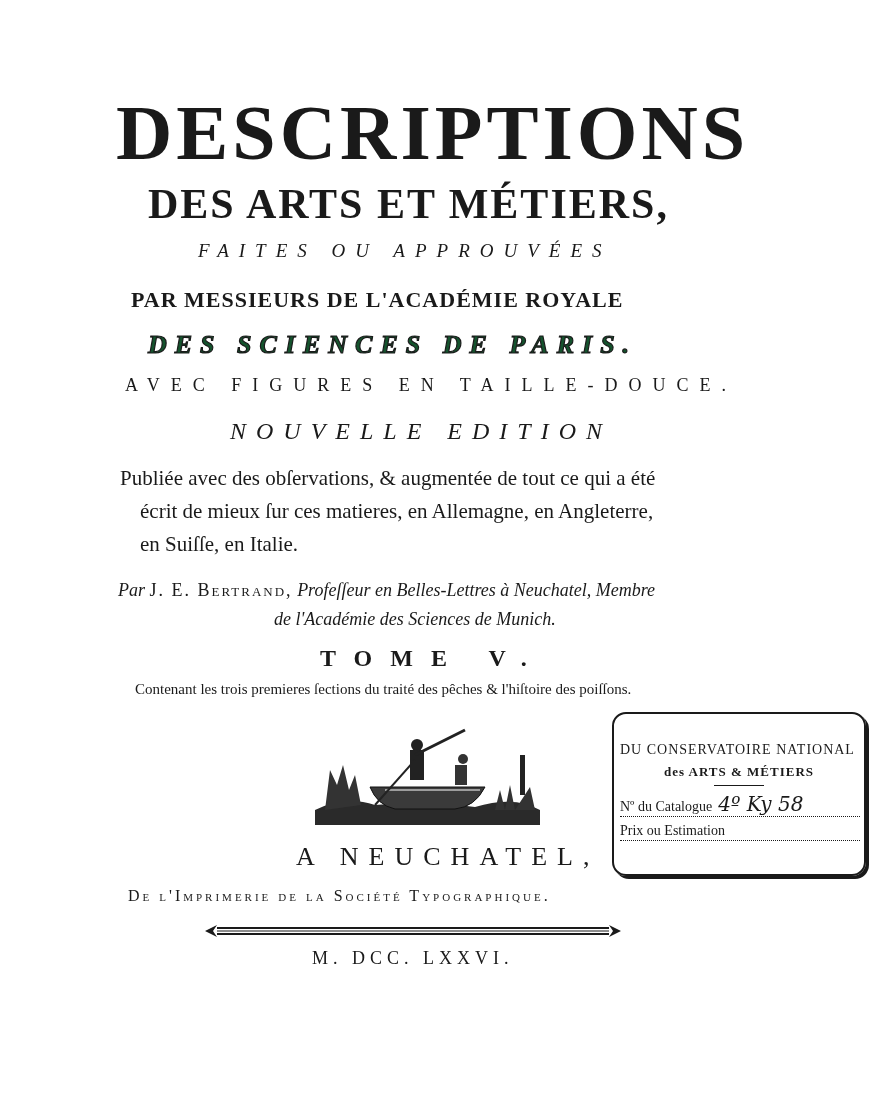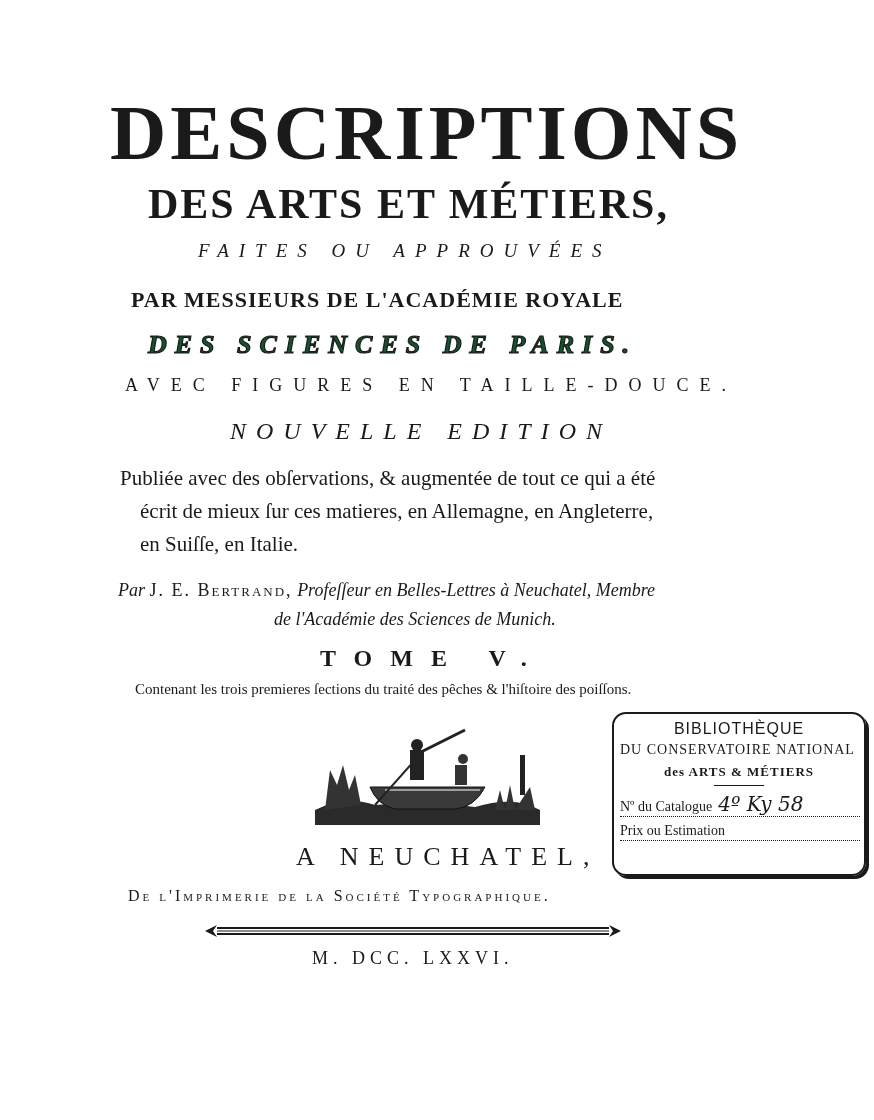--- a/index.html
+++ b/index.html
@@ -1,18 +1,18 @@
 <!DOCTYPE html>
 <html><head>
   <meta charset="utf-8">
   <style>
     html, body { margin: 0; padding: 0; background: #ffffff; }
     body { width: 874px; height: 1120px; position: relative; overflow: hidden; color: #1a1a1a; font-family: "Liberation Serif", "DejaVu Serif", serif; }
     .line { position: absolute; left: 0; width: 874px; text-align: center; white-space: nowrap; }
-    #title { top: 88px; font-size: 78px; font-weight: bold; letter-spacing: 4px; left: 110px; width: 650px; text-align: left; }
+    #title { top: 88px; font-size: 78px; font-weight: bold; letter-spacing: 4px; left: 116px; width: 650px; text-align: left; }
     #subtitle { top: 180px; font-size: 42px; font-weight: bold; letter-spacing: 2px; left: 148px; width: 600px; text-align: left; }
     #faites { top: 240px; font-size: 19px; font-style: italic; letter-spacing: 10px; left: 198px; width: 480px; text-align: left; }
     #par { top: 287px; font-size: 22px; font-weight: bold; letter-spacing: 1px; left: 131px; width: 640px; text-align: left; }
     #sciences { top: 330px; font-size: 26px; font-weight: bold; font-style: italic; letter-spacing: 8px; left: 148px; width: 620px; text-align: left; color: #14532d; -webkit-text-stroke: 1.2px #1a1a1a; }
     #avec { top: 375px; font-size: 18px; letter-spacing: 11px; left: 125px; width: 680px; text-align: left; }
     #nouvelle { top: 418px; font-size: 24px; font-style: italic; letter-spacing: 10px; left: 230px; width: 460px; text-align: left; }
     .para { position: absolute; font-size: 21px; white-space: nowrap; }
     #pub1 { top: 466px; left: 120px; }
     #pub2 { top: 499px; left: 140px; }
     #pub3 { top: 532px; left: 140px; }
@@ -72,21 +72,20 @@
   <circle cx="102" cy="20" r="6" fill="#222"></circle>
   <line x1="100" y1="30" x2="150" y2="5" stroke="#222" stroke-width="3"></line>
   <line x1="100" y1="35" x2="60" y2="80" stroke="#222" stroke-width="2"></line>
   <rect x="140" y="40" width="12" height="20" fill="#333"></rect>
   <circle cx="148" cy="34" r="5" fill="#333"></circle>
   <rect x="205" y="30" width="5" height="40" fill="#222"></rect>
   <path d="M180 85 L185 65 L190 85 L195 60 L200 85 L215 62 L220 85 Z" fill="#333"></path>
 </svg>
 
 <div id="stamp">
-  <div class="s-title">BIBLIOTHÈQUE</div>
   <div class="s-line2">DU CONSERVATOIRE NATIONAL</div>
   <div class="s-line3">des ARTS &amp; MÉTIERS</div>
   <div class="divider"></div>
   <div class="s-field f1">
     <span>Nº du Catalogue</span><span class="hand">4º Ky 58</span>
   </div>
   <div class="s-field f2">
     <span>Prix ou Estimation</span><span class="hand"></span>
   </div>
 </div>

